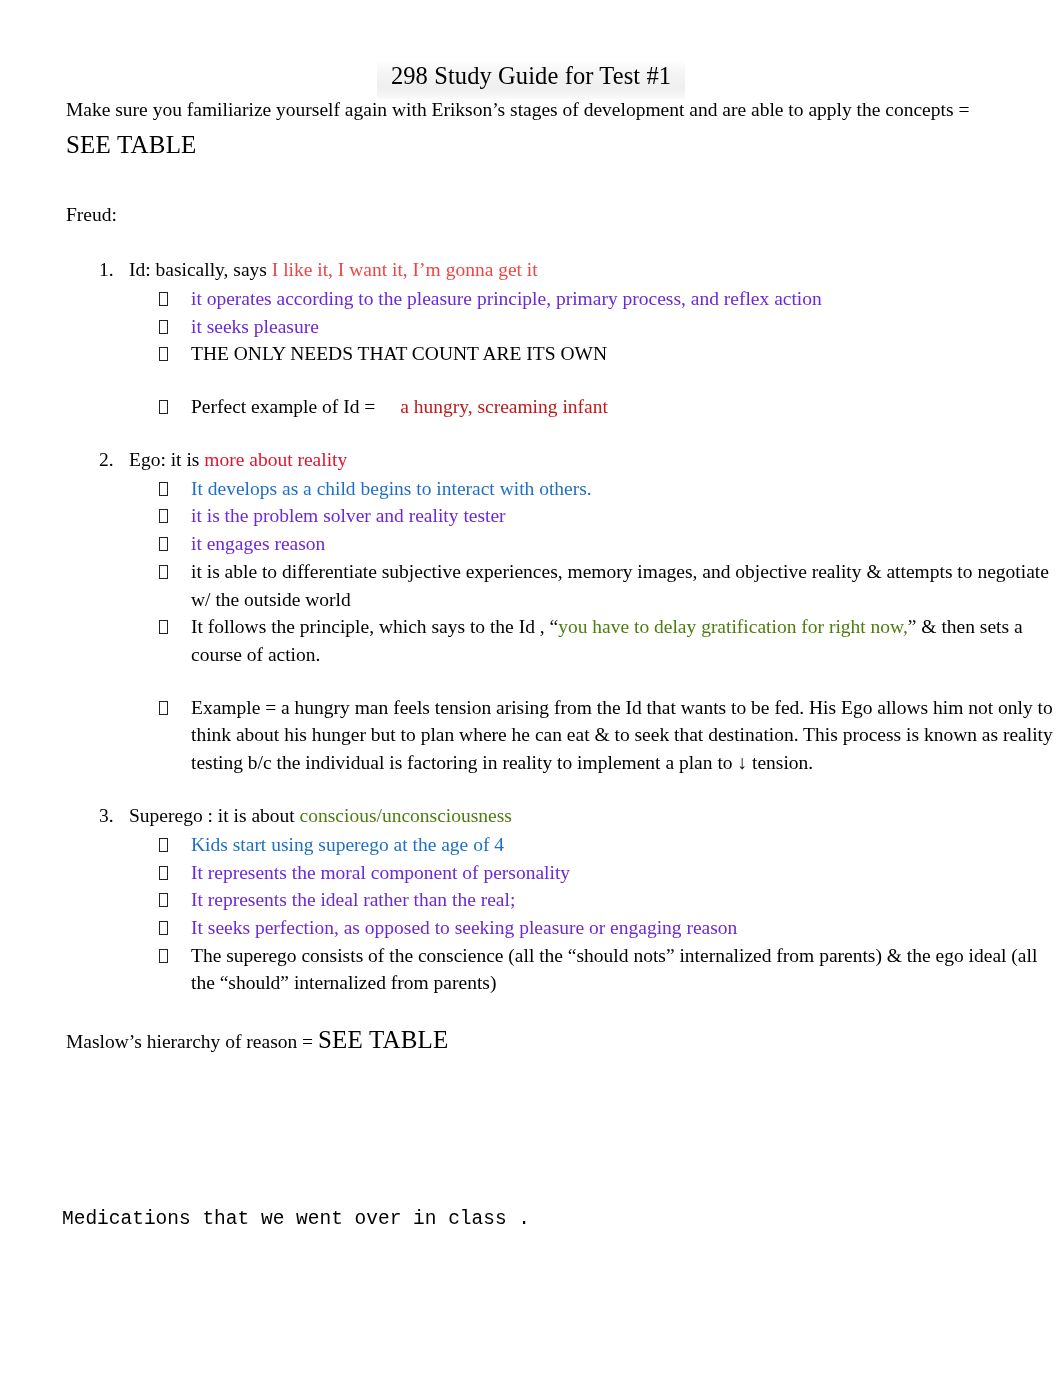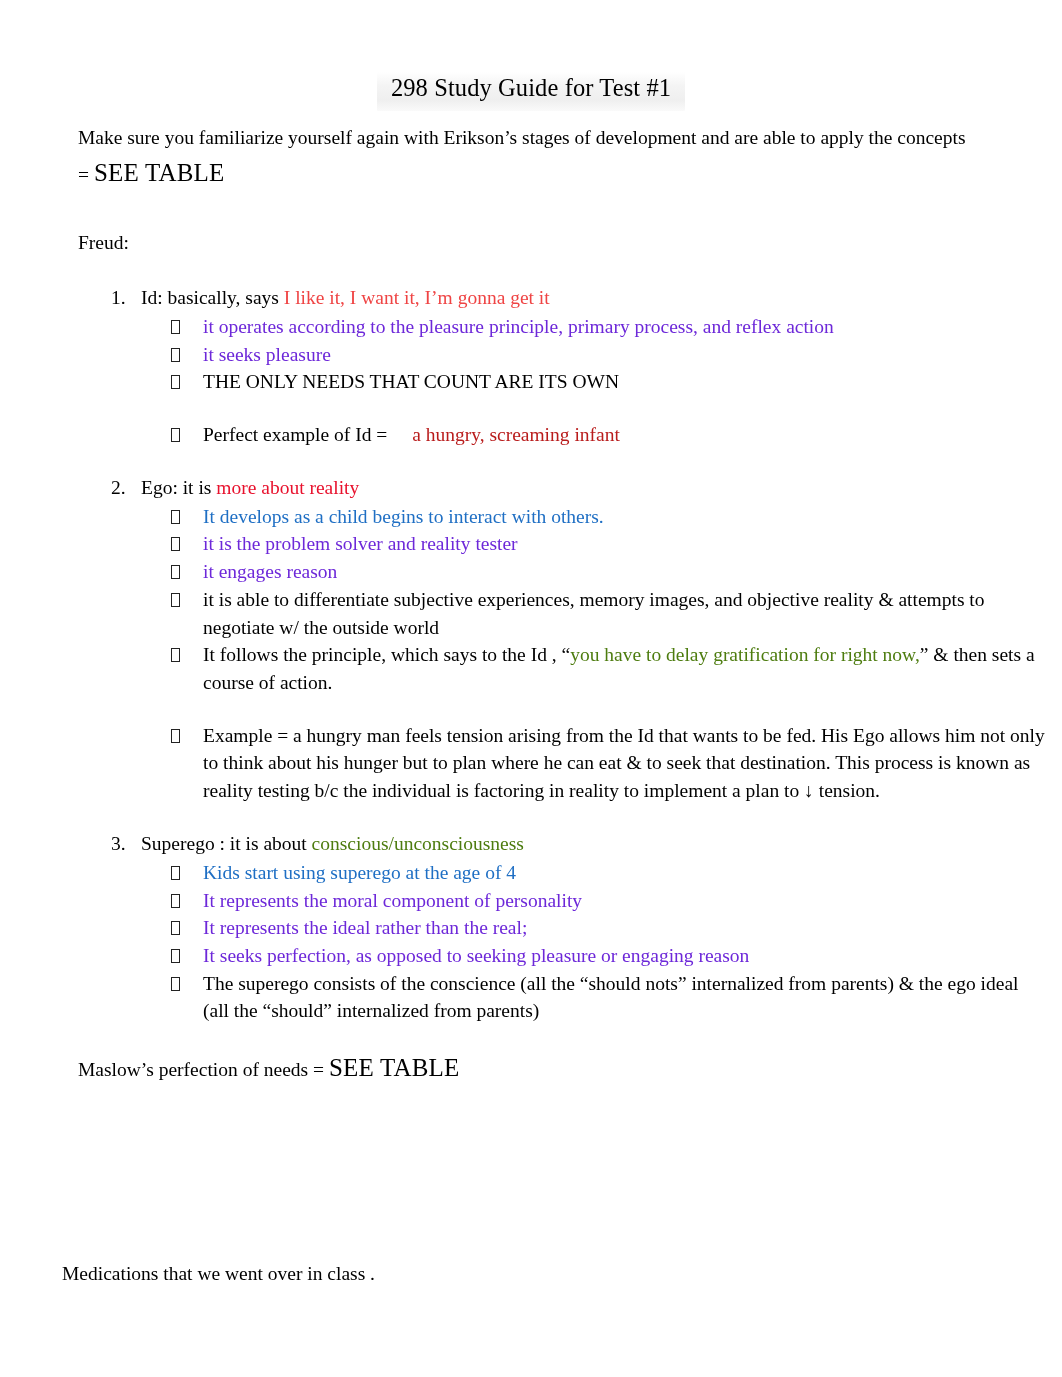--- a/index.html
+++ b/index.html
@@ -14,21 +14,21 @@
     color: #000000;
     position: relative;
     overflow: hidden;
   }
 
   .page {
     position: relative;
     width: 1062px;
     height: 994px;
     background: #ffffff;
-    padding: 16px;
+    padding: 4px;
     box-sizing: border-box;
   }
 
   
   .doc-title {
     text-align: center;
     font-size: 24.5px;
     line-height: 1.16;
     margin: 0;
     padding-top: 58px;
@@ -46,34 +46,35 @@
   }
 
   
   .para {
     margin: 0;
     padding: 0 62px 0 62px;
     font-size: 19.5px;
     line-height: 1.55;
   }
   .para.intro {
-    margin-top: 21px;
+    margin-top: 5px;
     padding-right: 72px;
   }
   .para.freud {
     margin-top: 36px;
   }
   .para.maslow {
     margin-top: 24px;
   }
   .para.medications {
     position: absolute;
     left: 0;
-    top: 1259px;
+    top: 1204px;
     padding-left: 62px;
+    font-family: Liberation Mono, monospace;
   }
   .big {
     font-size: 25px;
     letter-spacing: 0.2px;
   }
 
   
   ol.num-list {
     list-style: none;
     margin: 0;
@@ -229,17 +230,17 @@
         </li>
         <li class="bul-item">
           <span class="bul-marker"><span class="tofu"></span></span>
           <span class="c-black">The superego  consists of the conscience (all the “should nots” internalized from parents) &amp; the ego ideal (all the “should” internalized from parents)</span>
         </li>
       </ul>
     </li>
 
   </ol>
 
-  <p class="para maslow"><span>Maslow’s perfection of needs = </span><span class="big">SEE TABLE</span></p>
+  <p class="para maslow"><span>Maslow’s hierarchy of reason = </span><span class="big">SEE TABLE</span></p>
 
   <p class="para medications">Medications that we went over in class   .</p>
 
 </div>
 
 </body></html>

